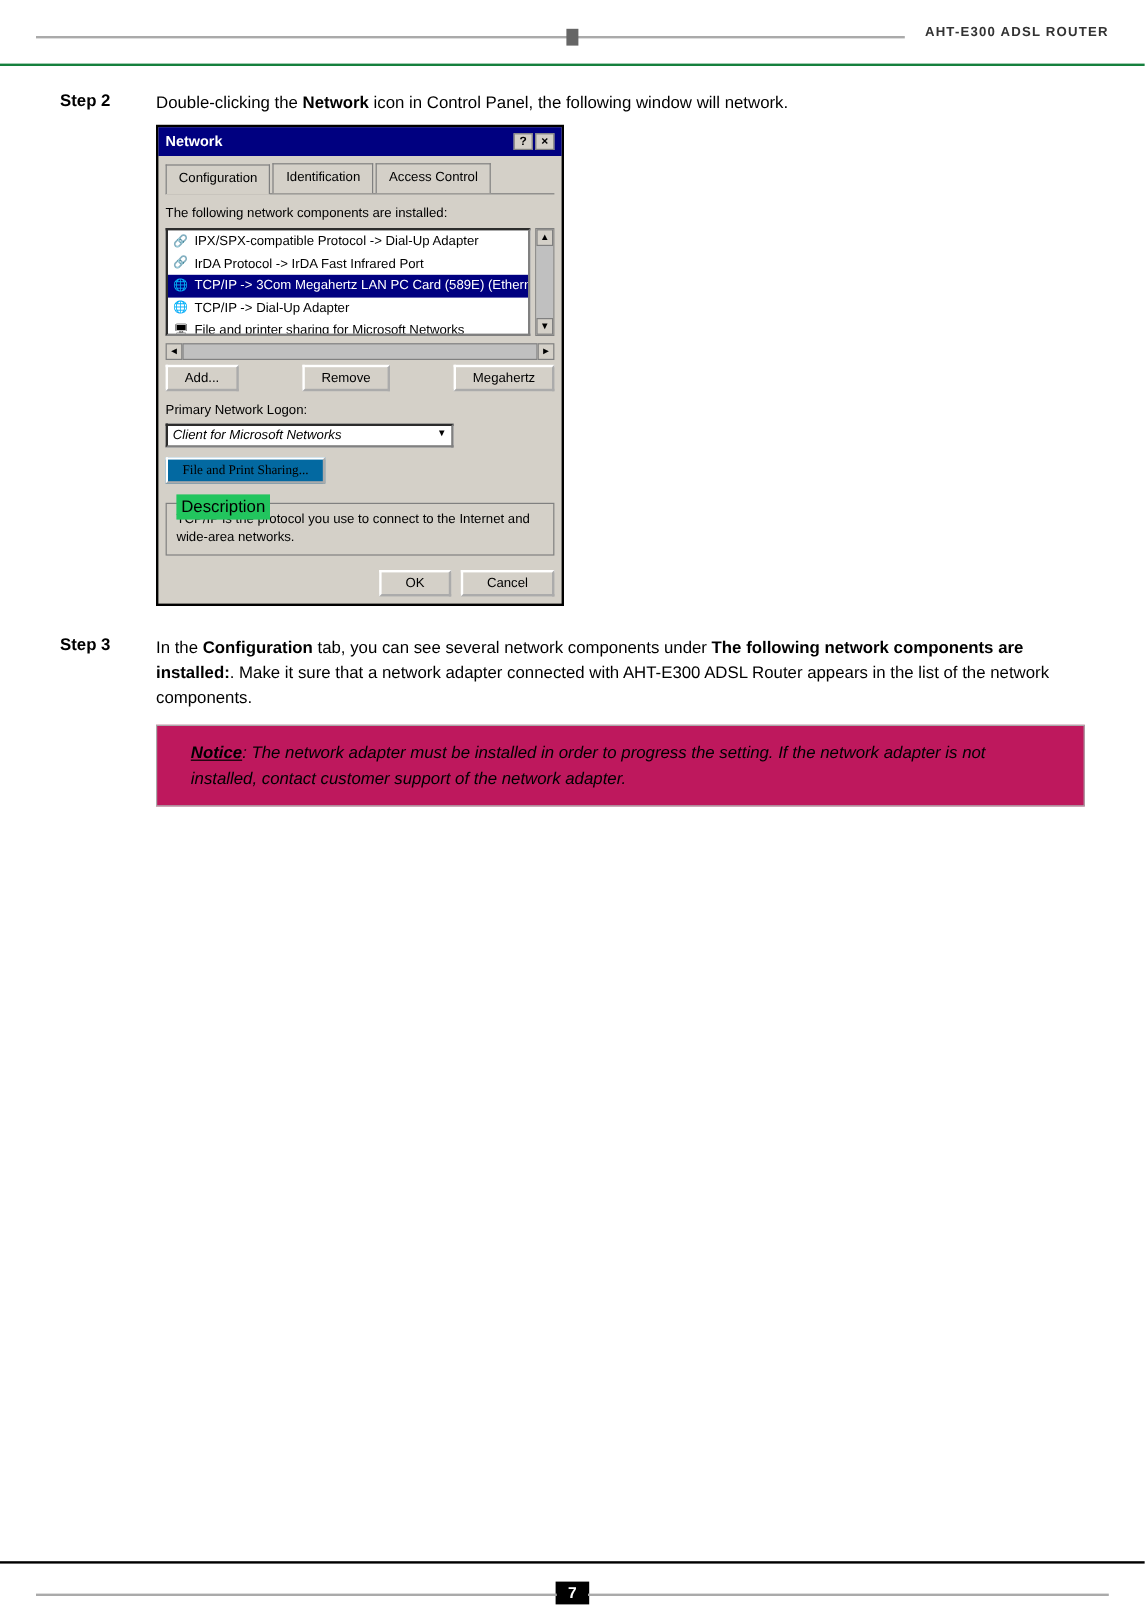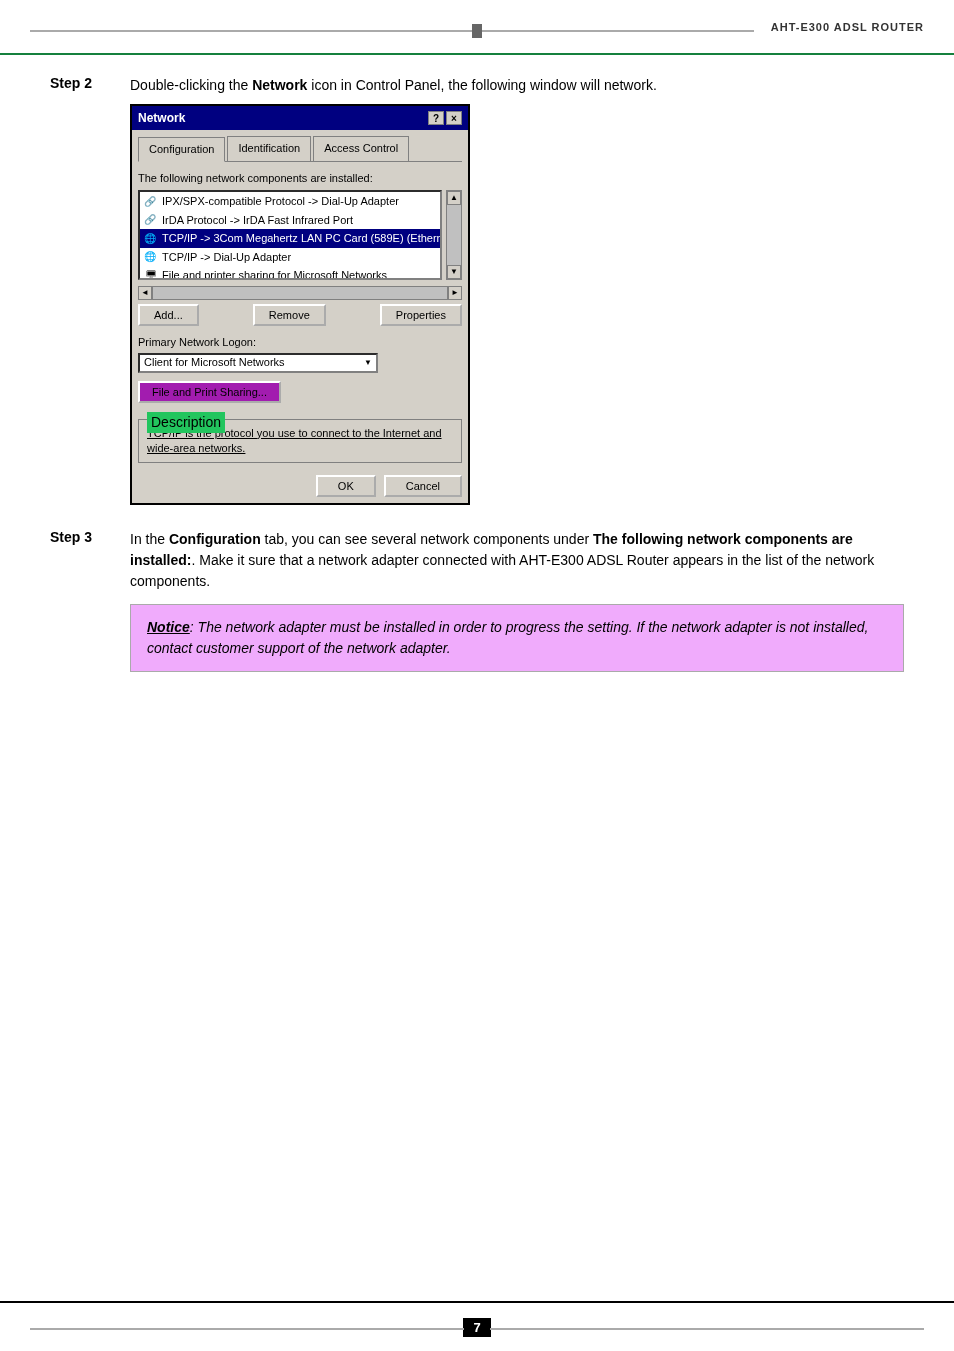--- a/index.html
+++ b/index.html
@@ -253,76 +253,76 @@
     }
     .dialog-field-label {
       font-size: 11px;
       margin-bottom: 2px;
     }
     .dialog-dropdown {
       border: 2px inset #808080;
       background: #fff;
       height: 20px;
       display: flex;
-      align-items: center;
       justify-content: space-between;
       padding: 0 4px;
       font-size: 11px;
       width: 100%;
+      font-style: italic;
     }
     .dropdown-arrow {
       font-size: 8px;
     }
     .dialog-sharing-btn {
-      background: #a21caf;
+      background: #0369a1;
       border: 2px outset #fff;
       padding: 3px 12px;
       font-size: 11px;
       cursor: pointer;
       margin-bottom: 8px;
+      font-family: Liberation Serif, serif;
     }
     .dialog-group-box {
       border: 1px solid #808080;
       padding: 6px 8px;
       margin-bottom: 8px;
       position: relative;
     }
     .dialog-group-label {
       position: absolute;
       top: -8px;
       left: 8px;
       background: #22c55e;
       padding: 0 4px;
       font-size: 14px;
     }
     .dialog-description-text {
       font-size: 11px;
       line-height: 1.4;
-      text-decoration: underline;
     }
     .dialog-bottom-buttons {
       display: flex;
       justify-content: flex-end;
       gap: 8px;
       padding-top: 4px;
     }
     .dialog-ok-btn {
       background: #d4d0c8;
       border: 2px outset #fff;
       padding: 3px 20px;
       font-size: 11px;
       cursor: pointer;
       min-width: 50px;
     }
 
     
     .notice-box {
-      background: #f0abfc;
+      background: #be185d;
       border: 1px solid #aaa;
-      padding: 12px 16px;
+      padding: 12px 28px;
       margin-top: 12px;
       margin-bottom: 5px;
       font-style: italic;
       font-size: 14px;
       line-height: 1.5;
     }
     .notice-title {
       text-decoration: underline;
       font-weight: bold;
       font-style: italic;
@@ -426,21 +426,21 @@
 
           <div class="hscroll-row">
             <div class="hscroll-arrow">◄</div>
             <div class="hscroll-track"></div>
             <div class="hscroll-arrow">►</div>
           </div>
 
           <div class="dialog-buttons-row">
             <button class="dialog-btn">Add...</button>
             <button class="dialog-btn">Remove</button>
-            <button class="dialog-btn">Properties</button>
+            <button class="dialog-btn">Megahertz</button>
           </div>
 
           <div class="dialog-field-label">Primary Network Logon:</div>
           <div style="display:flex;align-items:center;margin-bottom:8px;">
             <div class="dialog-dropdown" style="width:240px;">
               <span>Client for Microsoft Networks</span>
               <span class="dropdown-arrow">▼</span>
             </div>
           </div>
 

